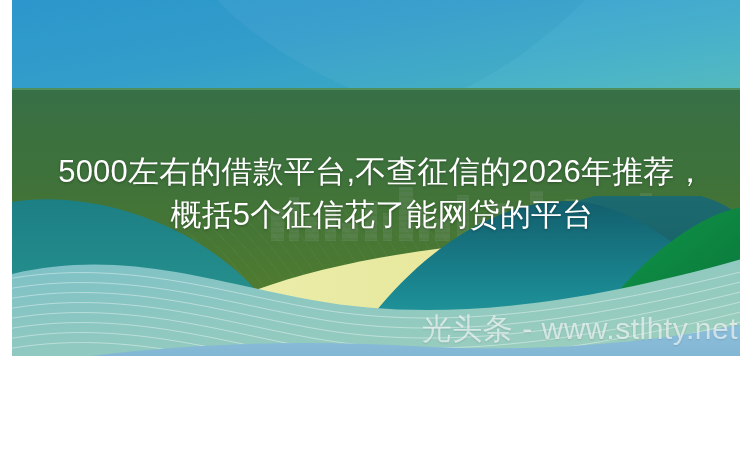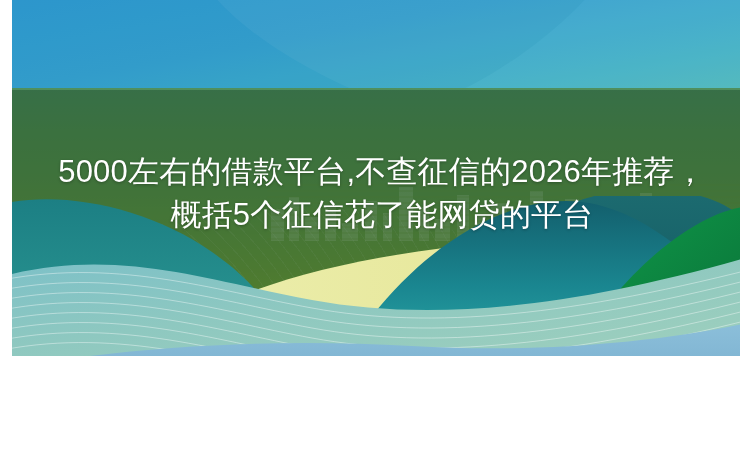--- a/index.html
+++ b/index.html
@@ -289,14 +289,15 @@
         <path d="M-20,146 C100,120 200,154 300,172 C420,194 560,180 760,128"></path>
         <path d="M-20,156 C100,130 200,164 300,182 C420,204 560,190 760,138"></path>
       </g>
 
       <path d="M0,172 C120,150 260,142 400,150 C520,157 640,148 740,126 L740,160 L0,160 Z" fill="url(#gBlue)"></path>
     </svg>
   </div>
 
   <h1 class="title">5000左右的借款平台,不查征信的2026年推荐，概括5个征信花了能网贷的平台</h1>
 
+  <div class="watermark">光头条 - www.stlhty.net</div>
 
 </div>
 
 </body></html>

